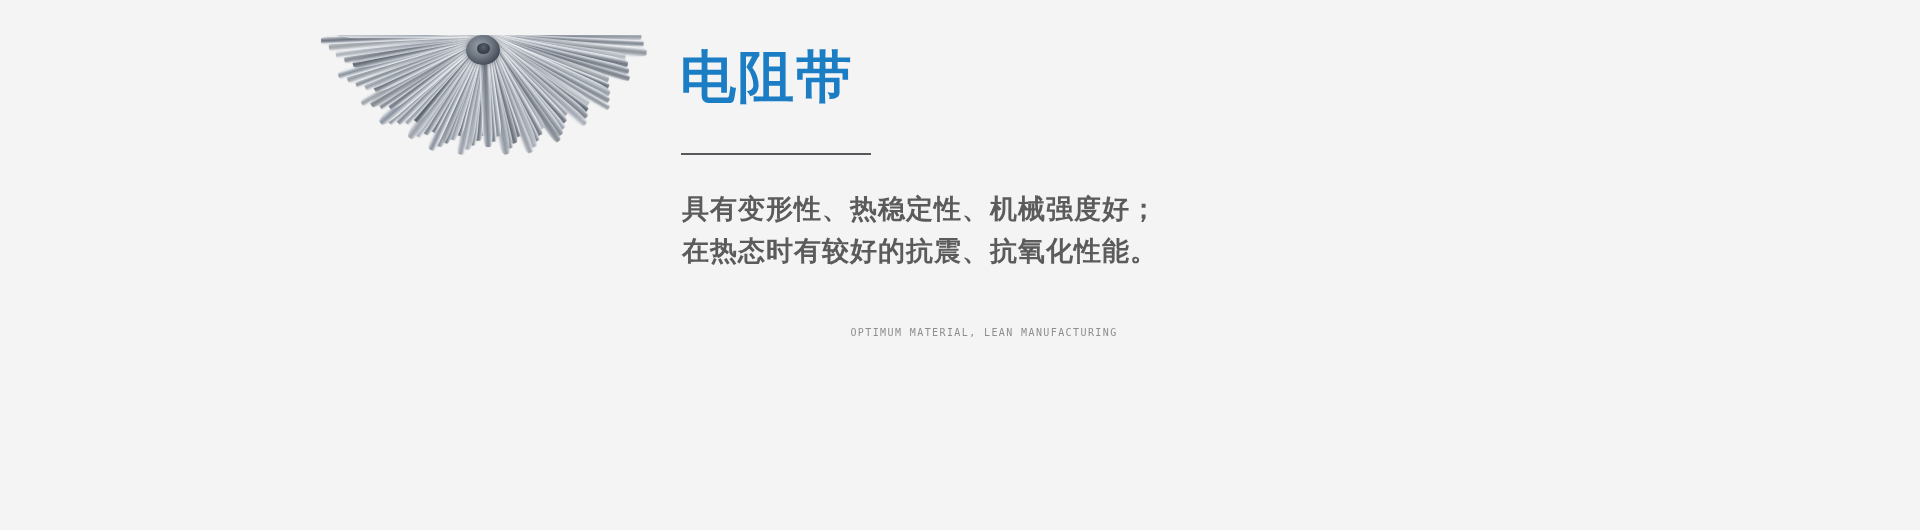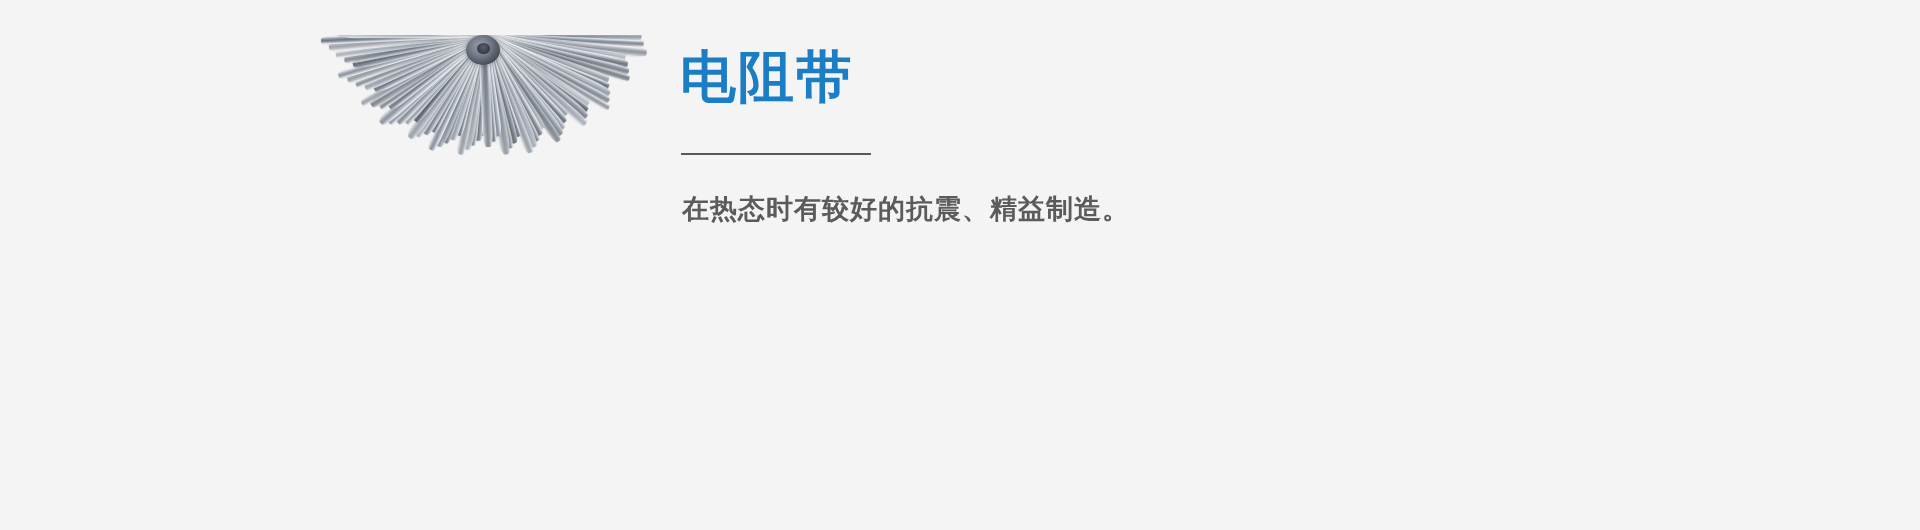--- a/index.html
+++ b/index.html
@@ -597,20 +597,22 @@
   </div>
 
   <div class="content">
 
     <div class="title-cn">电阻带</div>
 
 
     <div class="divider"></div>
 
     <div class="desc">
-      <div>在热态时有较好的抗震、精益制造。</div>
+      <div>具有变形性、热稳定性、机械强度好；</div>
+      <div>在热态时有较好的抗震、抗氧化性能。</div>
     </div>
 
     <div class="tagline-block">
+      <div class="tagline-en">OPTIMUM MATERIAL, LEAN MANUFACTURING</div>
     </div>
 
   </div>
 </div>
 
 </body></html>

